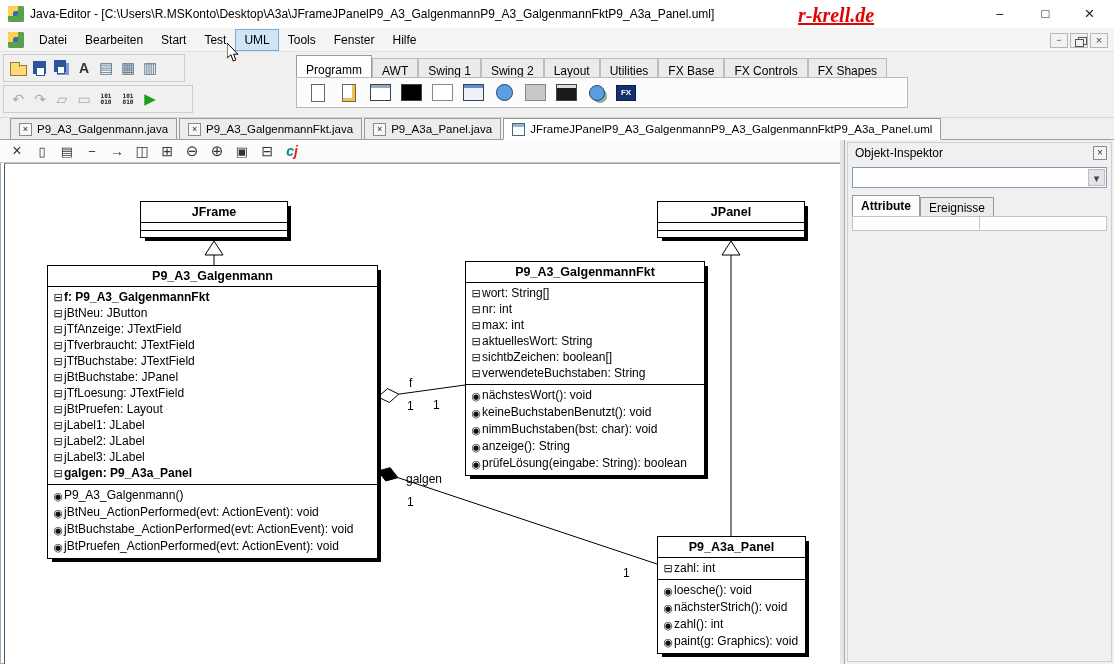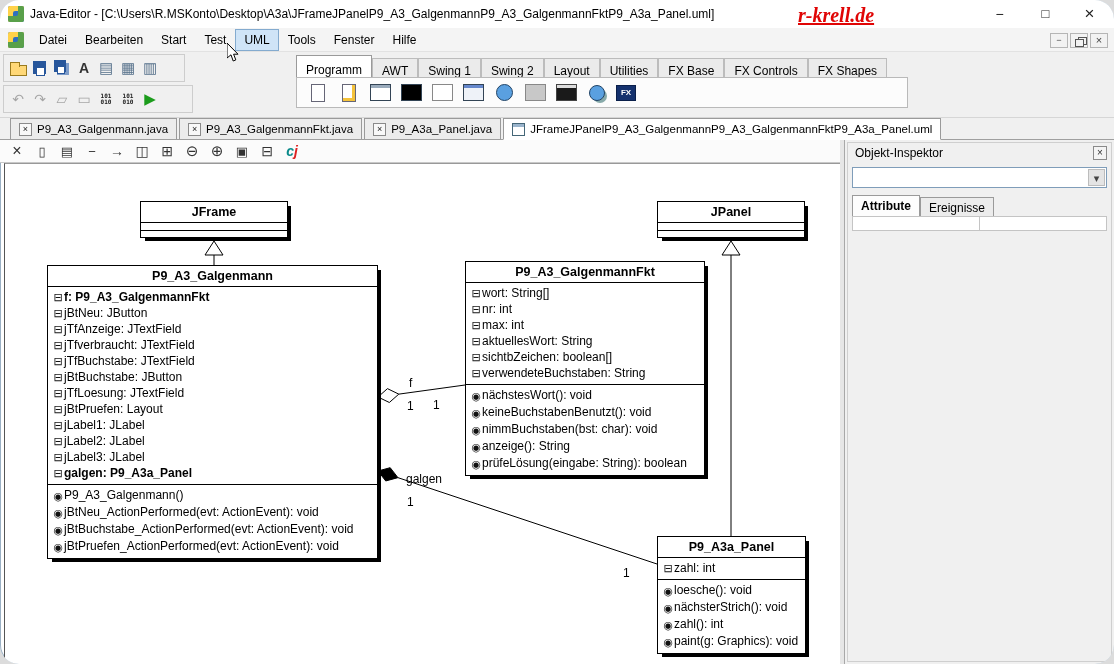--- a/index.html
+++ b/index.html
@@ -1,19 +1,19 @@
 <!DOCTYPE html>
 <html><head>
 <meta charset="utf-8">
 <style>
   html,body{margin:0;padding:0;background:#dcdcdc;}
   *{box-sizing:border-box;}
   .window{position:relative;width:1114px;height:664px;background:#fff;overflow:hidden;
     font-family:"Liberation Sans",sans-serif;font-size:12px;color:#000;
-    box-shadow:inset 0 0 0 1px #9ab0c4;border-radius:19px;}
+    box-shadow:inset 0 0 0 1px #9ab0c4;}
 
   
   .titlebar{position:absolute;left:0;top:0;width:1114px;height:28px;background:#fff;}
   .app-icon{position:absolute;left:8px;top:6px;width:16px;height:16px;background:#2f6fc0;
     box-shadow:inset -6px -6px 0 #59a04a, inset 5px 5px 0 #ffd24a;border-radius:2px;}
   .title-text{position:absolute;left:30px;top:7px;white-space:nowrap;font-size:12px;}
   .watermark{position:absolute;left:798px;top:4px;font-family:"Liberation Serif",serif;
     font-style:italic;font-weight:bold;font-size:20px;color:#e00505;text-decoration:underline;}
   .wbtn{position:absolute;top:0;width:45px;height:28px;text-align:center;line-height:28px;color:#222;}
   .wbtn-min{right:92px}.wbtn-max{right:46px}.wbtn-close{right:2px}
@@ -319,21 +319,21 @@
               <div class="uml-row attr">
                 <span class="micon attr"></span>
                 <span>jTfverbraucht: JTextField</span>
               </div>
               <div class="uml-row attr">
                 <span class="micon attr"></span>
                 <span>jTfBuchstabe: JTextField</span>
               </div>
               <div class="uml-row attr">
                 <span class="micon attr"></span>
-                <span>jBtBuchstabe: JButton</span>
+                <span>jBtBuchstabe: JPanel</span>
               </div>
               <div class="uml-row attr">
                 <span class="micon attr"></span>
                 <span>jTfLoesung: JTextField</span>
               </div>
               <div class="uml-row attr">
                 <span class="micon attr"></span>
                 <span>jBtPruefen: Layout</span>
               </div>
               <div class="uml-row attr">

